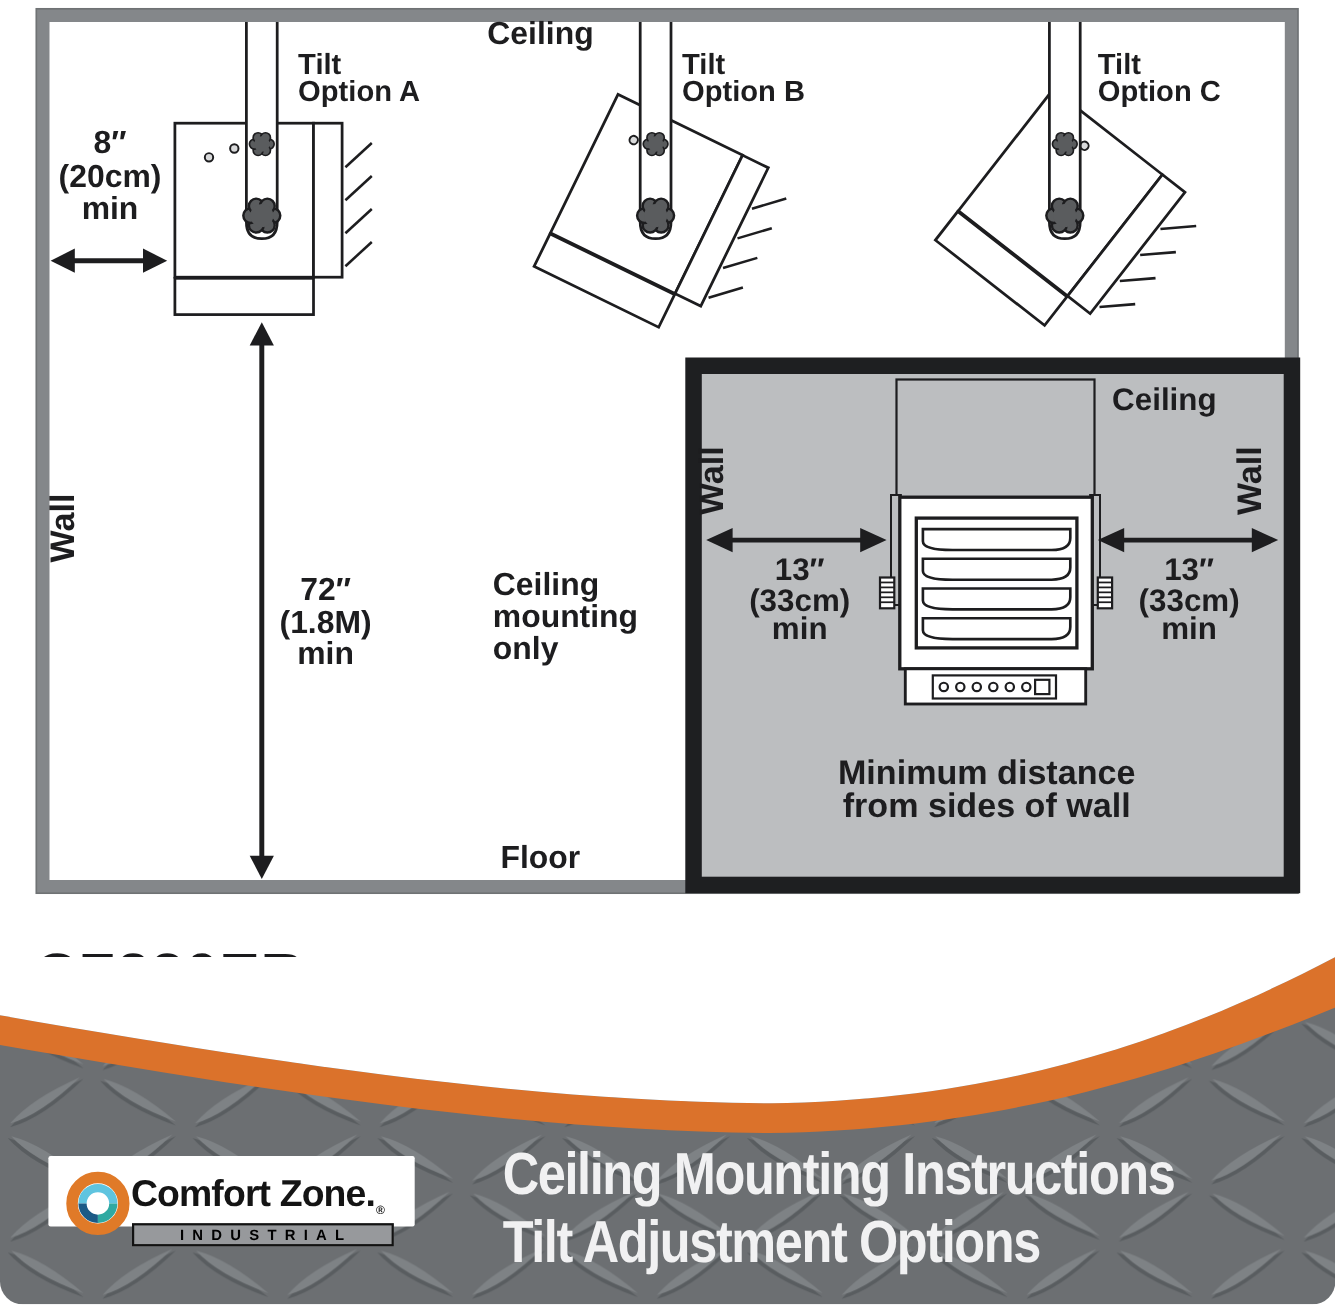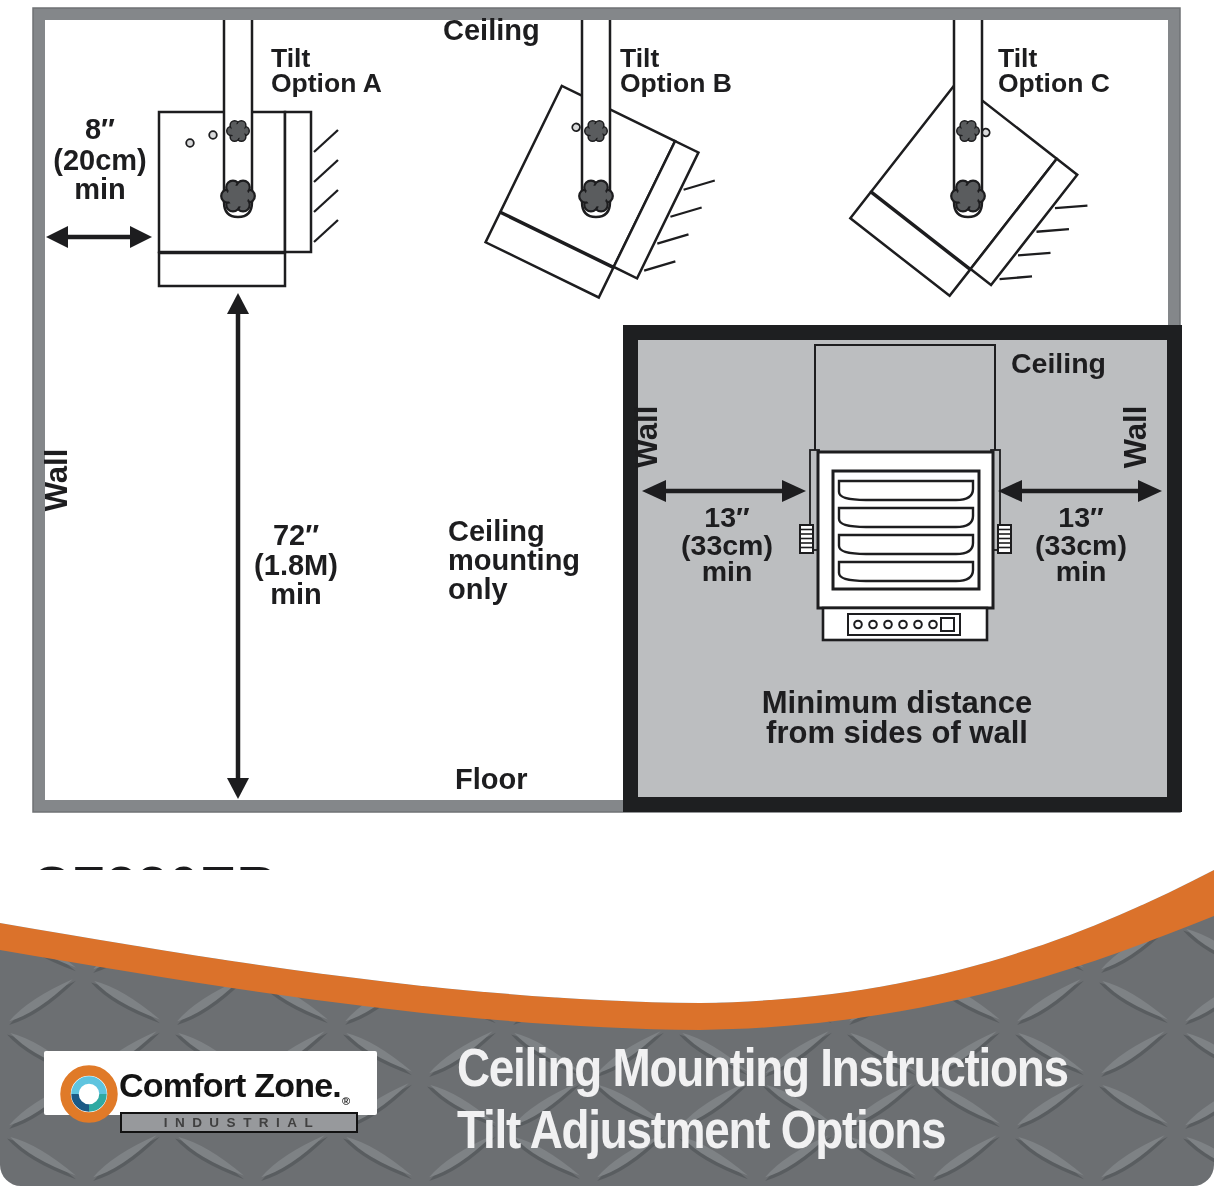--- a/index.html
+++ b/index.html
@@ -20,21 +20,21 @@
          white-space:nowrap;}
   .t1{top:1039px;}
   .t2{top:1101px;}
   .logo-box{position:absolute;left:44px;top:1051px;width:333px;height:64px;background:#ffffff;
          border-radius:2px;}
   .logo-mark{position:absolute;left:14px;top:12px;width:62px;height:62px;}
   .brand{position:absolute;left:75px;top:15px;font-size:34px;font-weight:700;color:#141414;
          letter-spacing:-.8px;white-space:nowrap;}
   .reg{font-size:11px;position:relative;top:8px;left:1px;font-weight:700;}
   .tagline{position:absolute;left:76px;top:61px;width:228px;height:17px;background:#97999c;
-         border:2.5px solid #121212;color:#404040;font-size:13.5px;font-weight:700;
+         border:2.5px solid #121212;color:#000000;font-size:13.5px;font-weight:700;
          letter-spacing:7.5px;display:flex;align-items:center;justify-content:center;
          padding-left:6px;}
 </style>
 </head>
 <body>
 
 <div class="stage">
 
   <svg class="diagram" width="1214" height="870" viewBox="0 0 1214 870">
     <defs>

